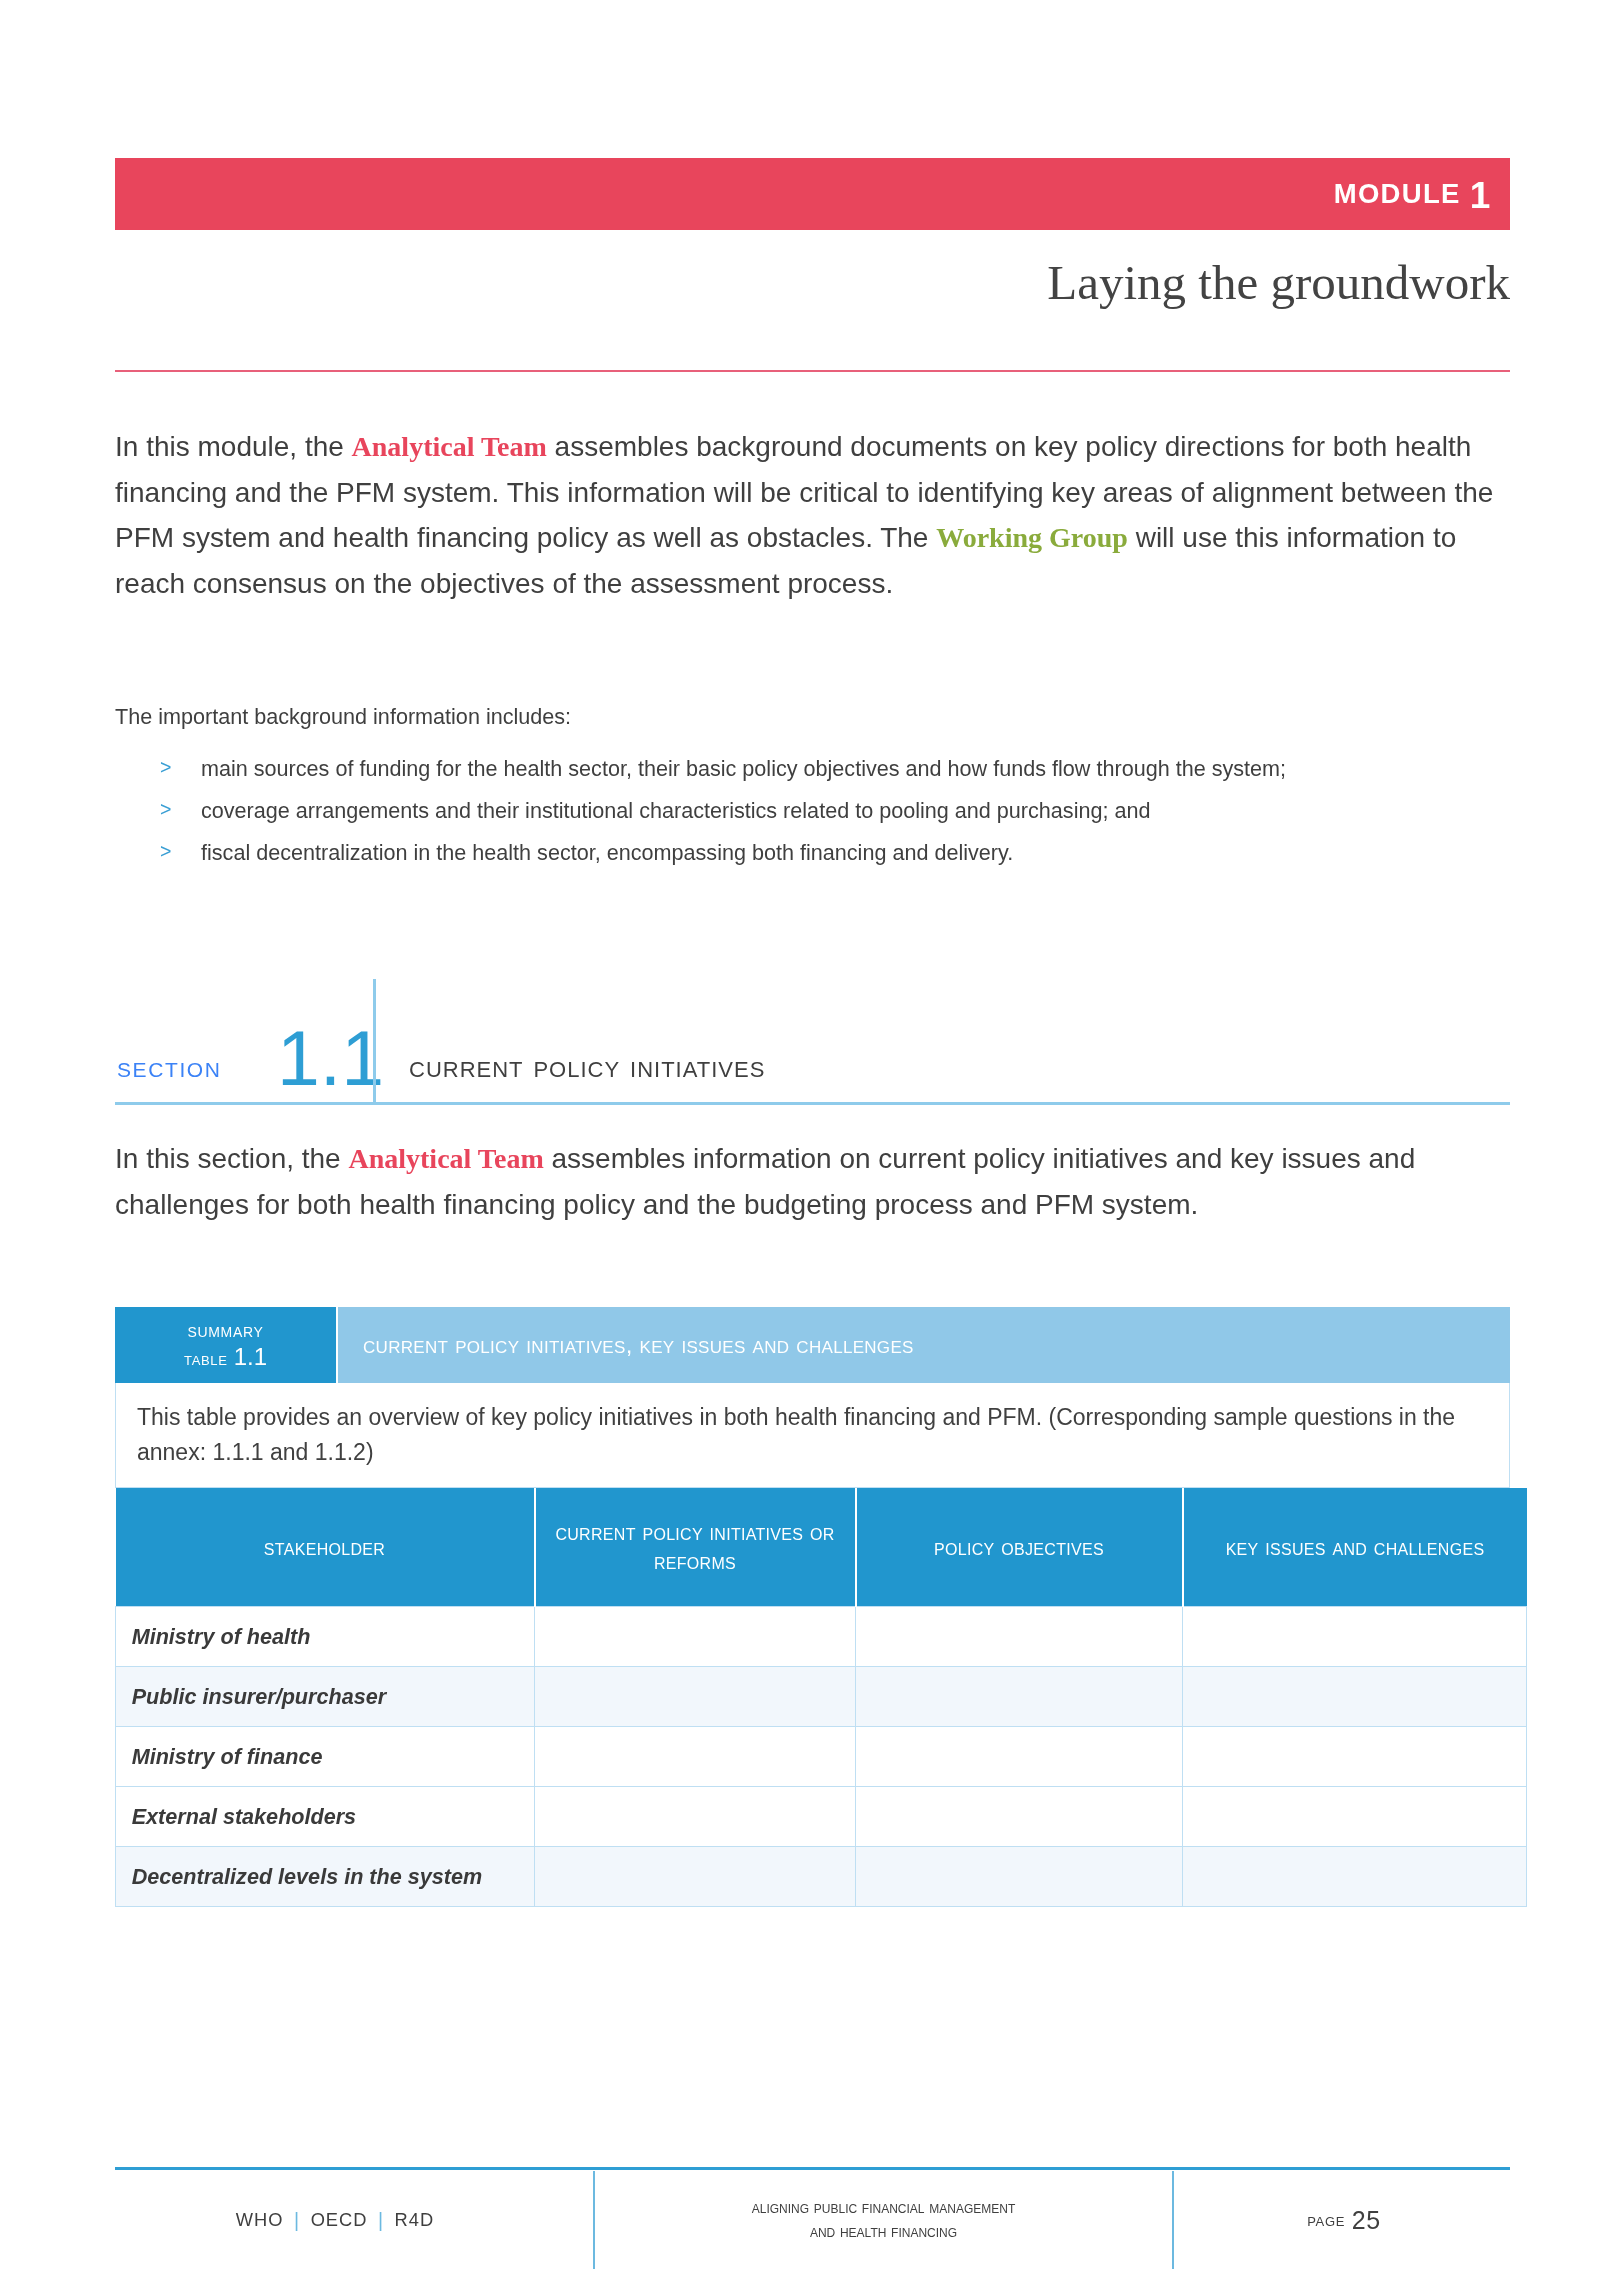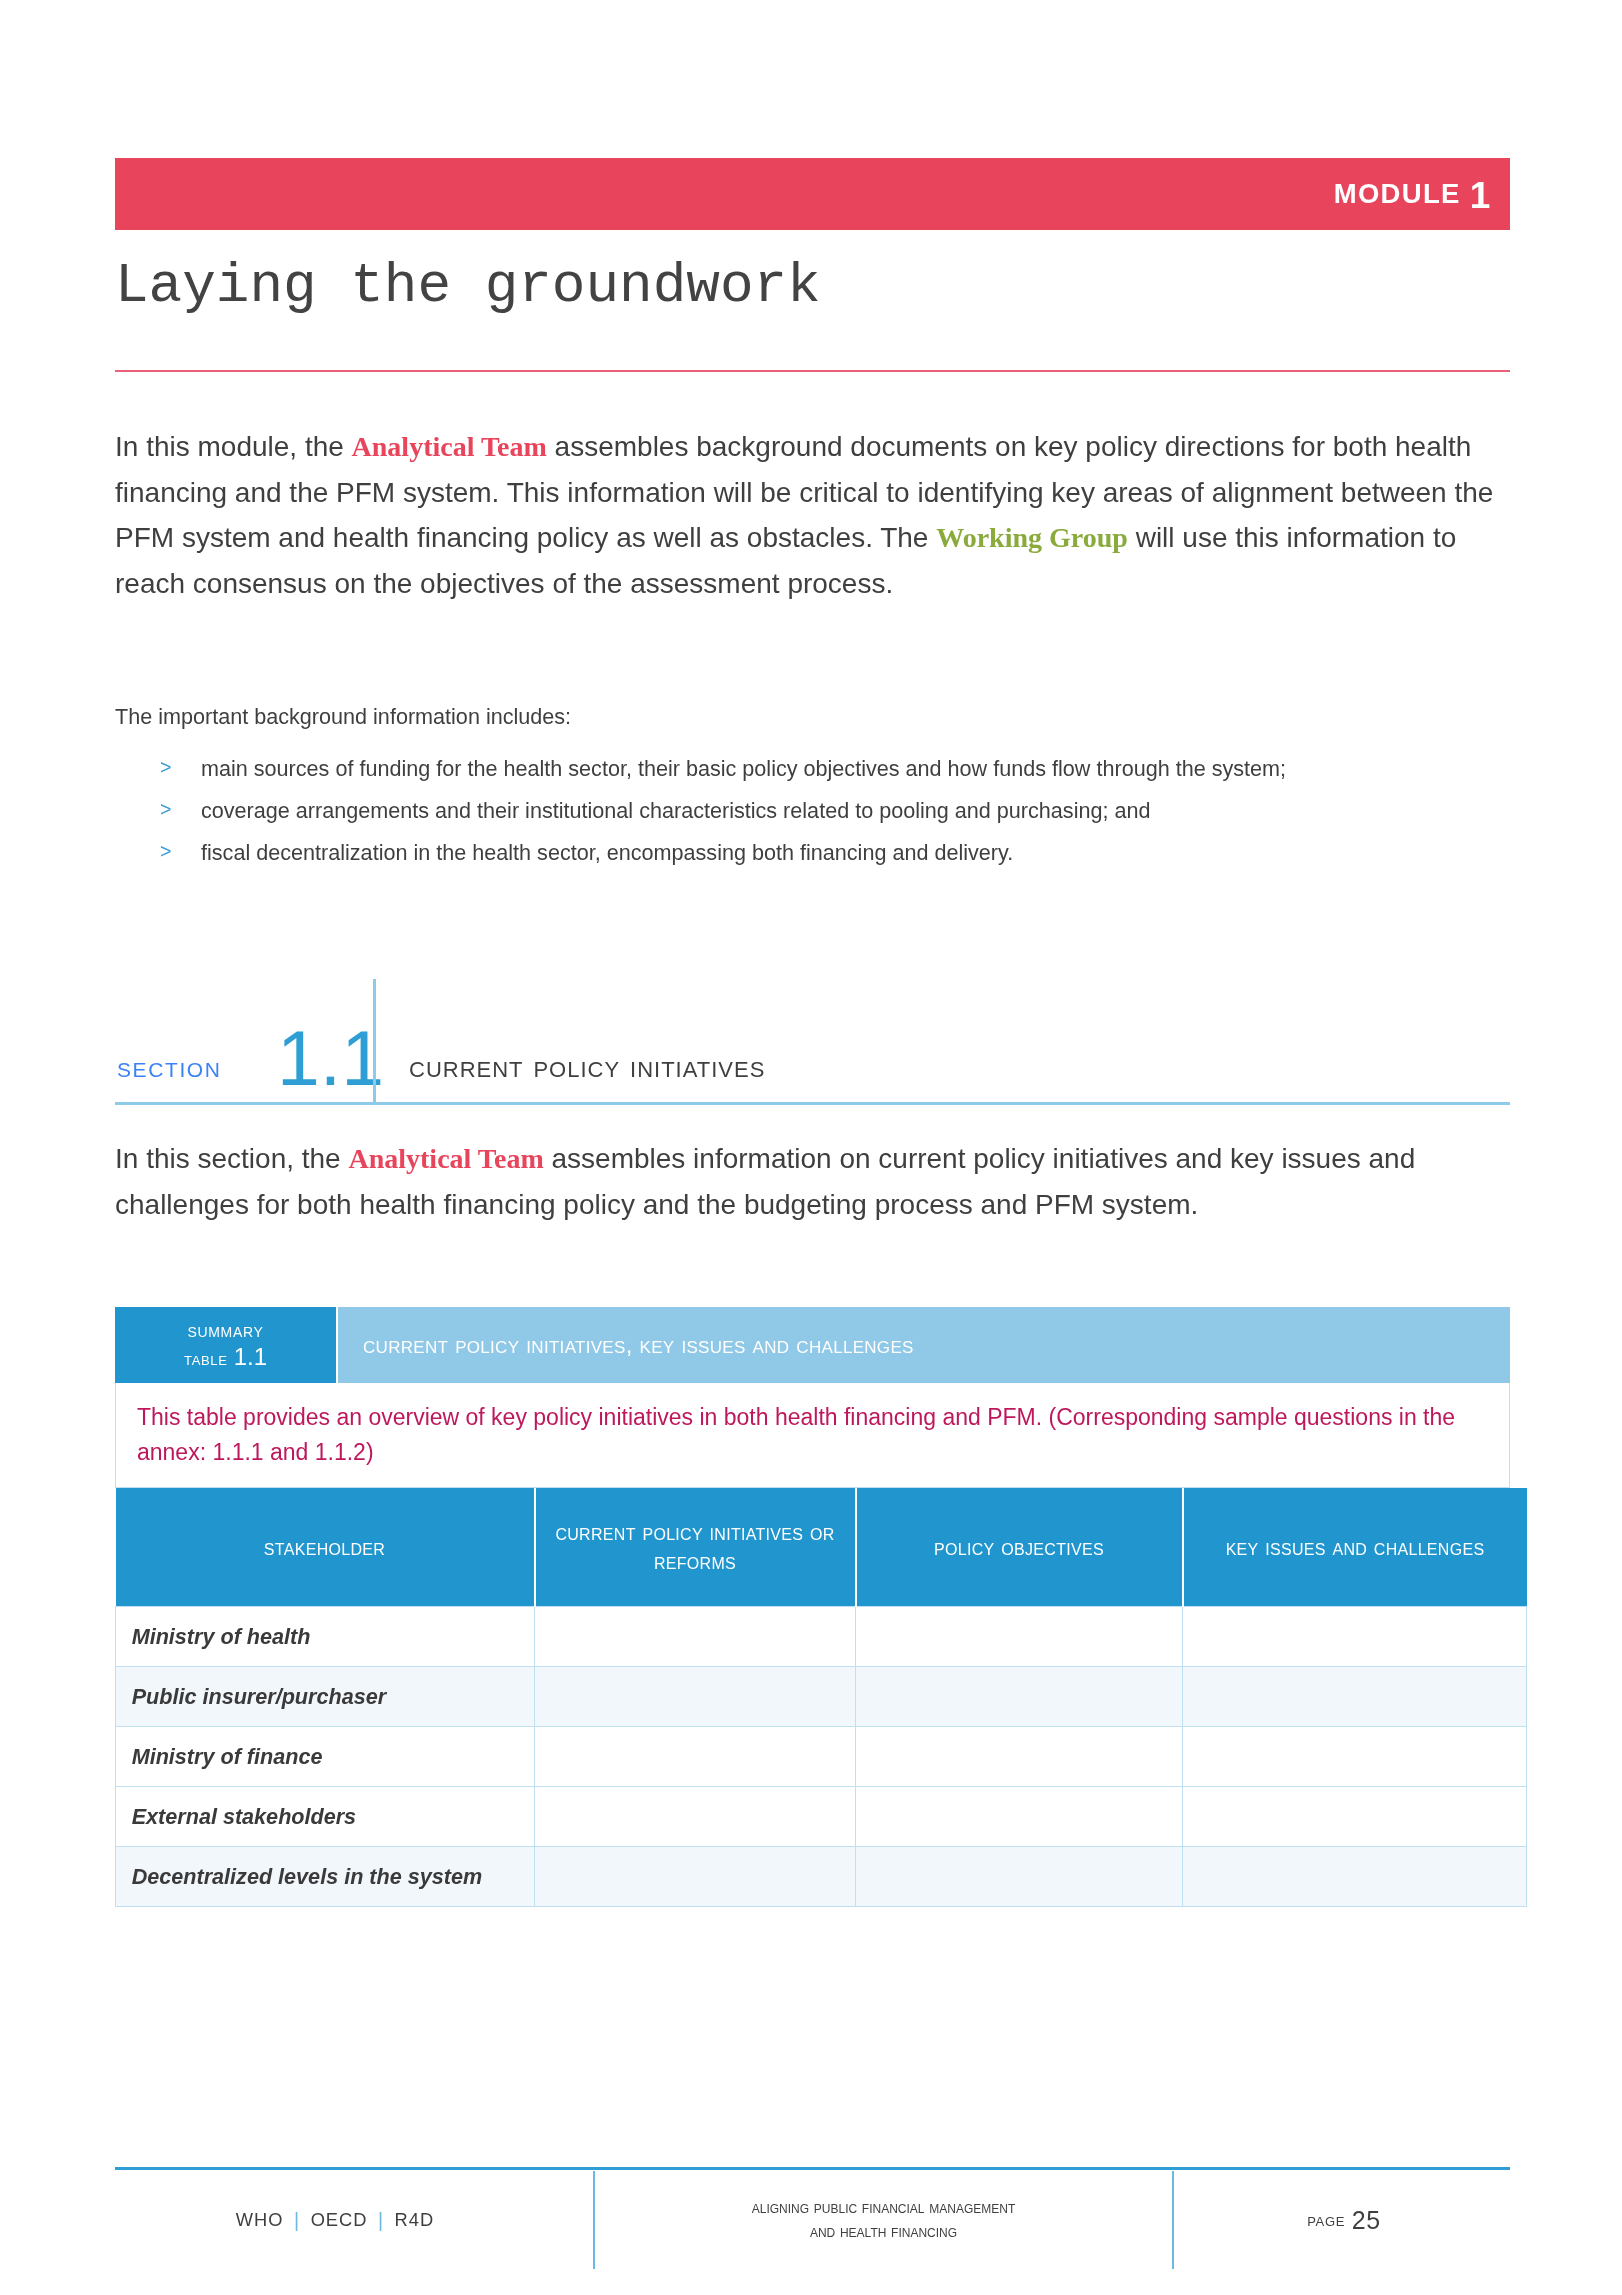--- a/index.html
+++ b/index.html
@@ -51,22 +51,23 @@
     line-height: 0.9;
     position: relative;
     top: 2px;
   }
 
   .page-title {
     position: absolute;
     left: 115px;
     top: 257px;
     width: 1395px;
-    font-family: Liberation Mono, monospace;
-    font-size: 56px;
+    text-align: right;
+    font-family: Liberation Serif, serif;
+    font-size: 49px;
     color: #434343;
     line-height: 1.05;
     white-space: nowrap;
   }
 
   .title-rule {
     position: absolute;
     left: 115px;
     top: 370px;
     width: 1395px;
@@ -247,21 +248,21 @@
     box-sizing: border-box;
     border-left: 2px solid #ffffff;
   }
   .tbl-desc {
     border: 1.3px solid #bfdff3;
     border-top: none;
     background: #ffffff;
     padding: 17px 21px 18.3px 21px;
     font-size: 23px;
     line-height: 1.5;
-    color: #be185d;
+    color: #404040;
     box-sizing: border-box;
   }
 
   table.grid {
     width: 1412px;
     border-collapse: collapse;
     table-layout: fixed;
   }
   table.grid th {
     background: #2196ce;

